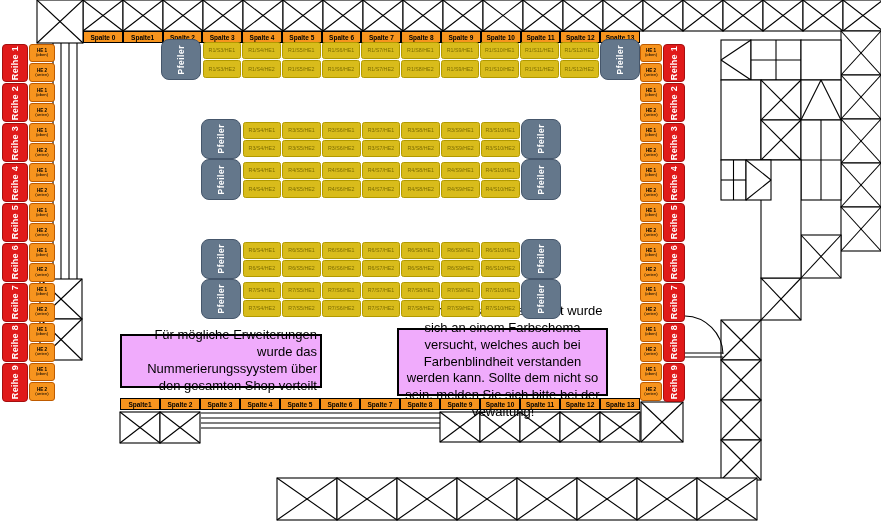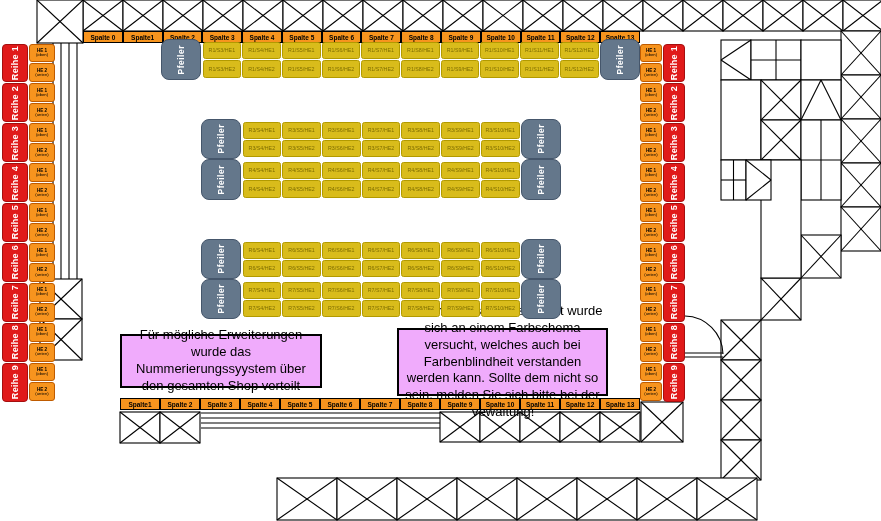--- a/index.html
+++ b/index.html
@@ -56,21 +56,21 @@
     background: #D9BC1B; border: 1px solid #B29A00; border-radius: 2.5px;
     display: flex; align-items: center; justify-content: center;
     font-size: 5.3px; color: #7E6D00; white-space: nowrap; overflow: hidden;
   }
 
   .note {
     position: absolute; background: #f0abfc; border: 2px solid #000;
     display: flex; align-items: center; justify-content: center; text-align: center;
     font-size: 13px; line-height: 1.3; padding: 3px; color: #000;
   }
-  #note-left  { left: 120px; top: 334px; width: 202px; height: 54px; }
+  #note-left  { left: 120px; top: 334px; width: 202px; height: 54px; text-align: right; }
   #note-right { left: 397px; top: 328px; width: 211px; height: 68px; }
 </style>
 </head>
 <body>
 
 <div id="stage">
   <svg id="walls" width="881" height="521">
       <rect x="83" y="0" width="40" height="31"></rect>
       <line x1="83" y1="0" x2="123" y2="31"></line>
       <line x1="123" y1="0" x2="83" y2="31"></line>

